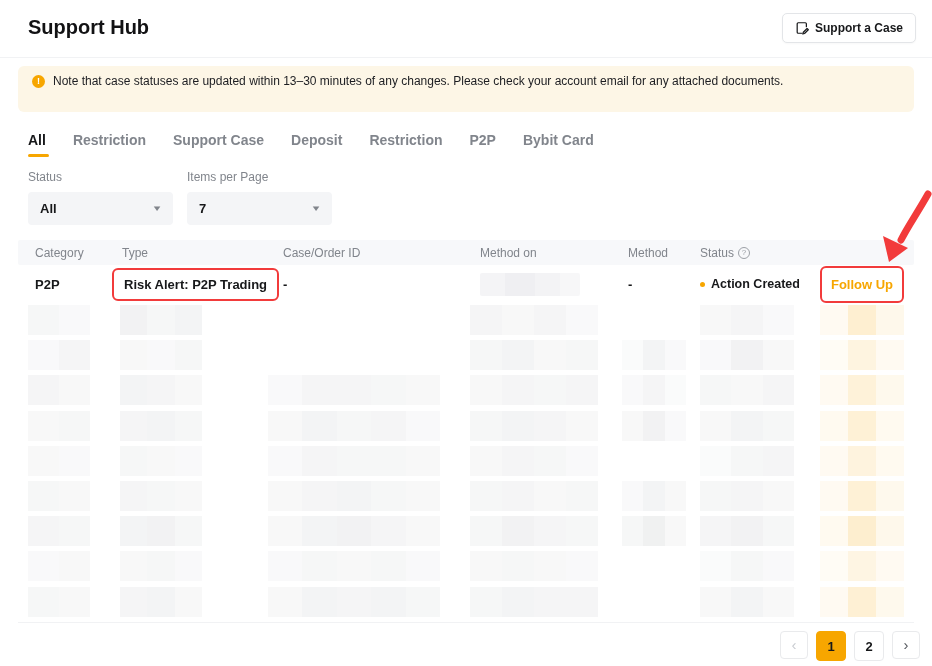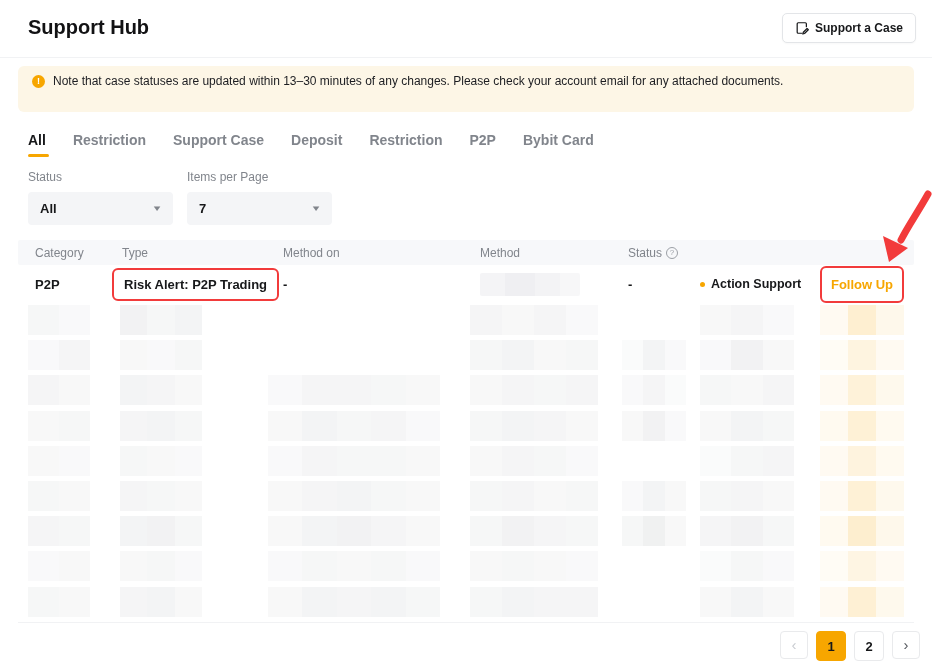--- a/index.html
+++ b/index.html
@@ -135,20 +135,21 @@
       <span class="select-value">7</span>
       <span class="caret">▼</span>
     </div>
   </div>
 </div>
 
 <div class="table">
   <div class="grid thead">
     <div class="th">Category</div>
     <div class="th">Type</div>
+    <div class="th">Case/Order ID</div>
     <div class="th">Method on</div>
     <div class="th">Method</div>
     <div class="th">
       <span>Status</span>
       <span class="help-icon">?</span>
     </div>
     <div class="th"></div>
   </div>
 
   <div class="grid trow">
@@ -158,21 +159,21 @@
         <span>Risk Alert: P2P Trading</span>
       </span>
     </div>
     <div class="cell dim-cell">-</div>
     <div class="cell">
       <div class="created-blur"></div>
     </div>
     <div class="cell dim-cell">-</div>
     <div class="cell status-cell">
       <span class="status-dot"></span>
-      <span>Action Support</span>
+      <span>Action Created</span>
     </div>
     <div class="cell action-cell">
       <span class="redbox followup-box">
         <span class="followup-text">Follow Up</span>
       </span>
     </div>
   </div>
 </div>
 
 <div class="redacted">

